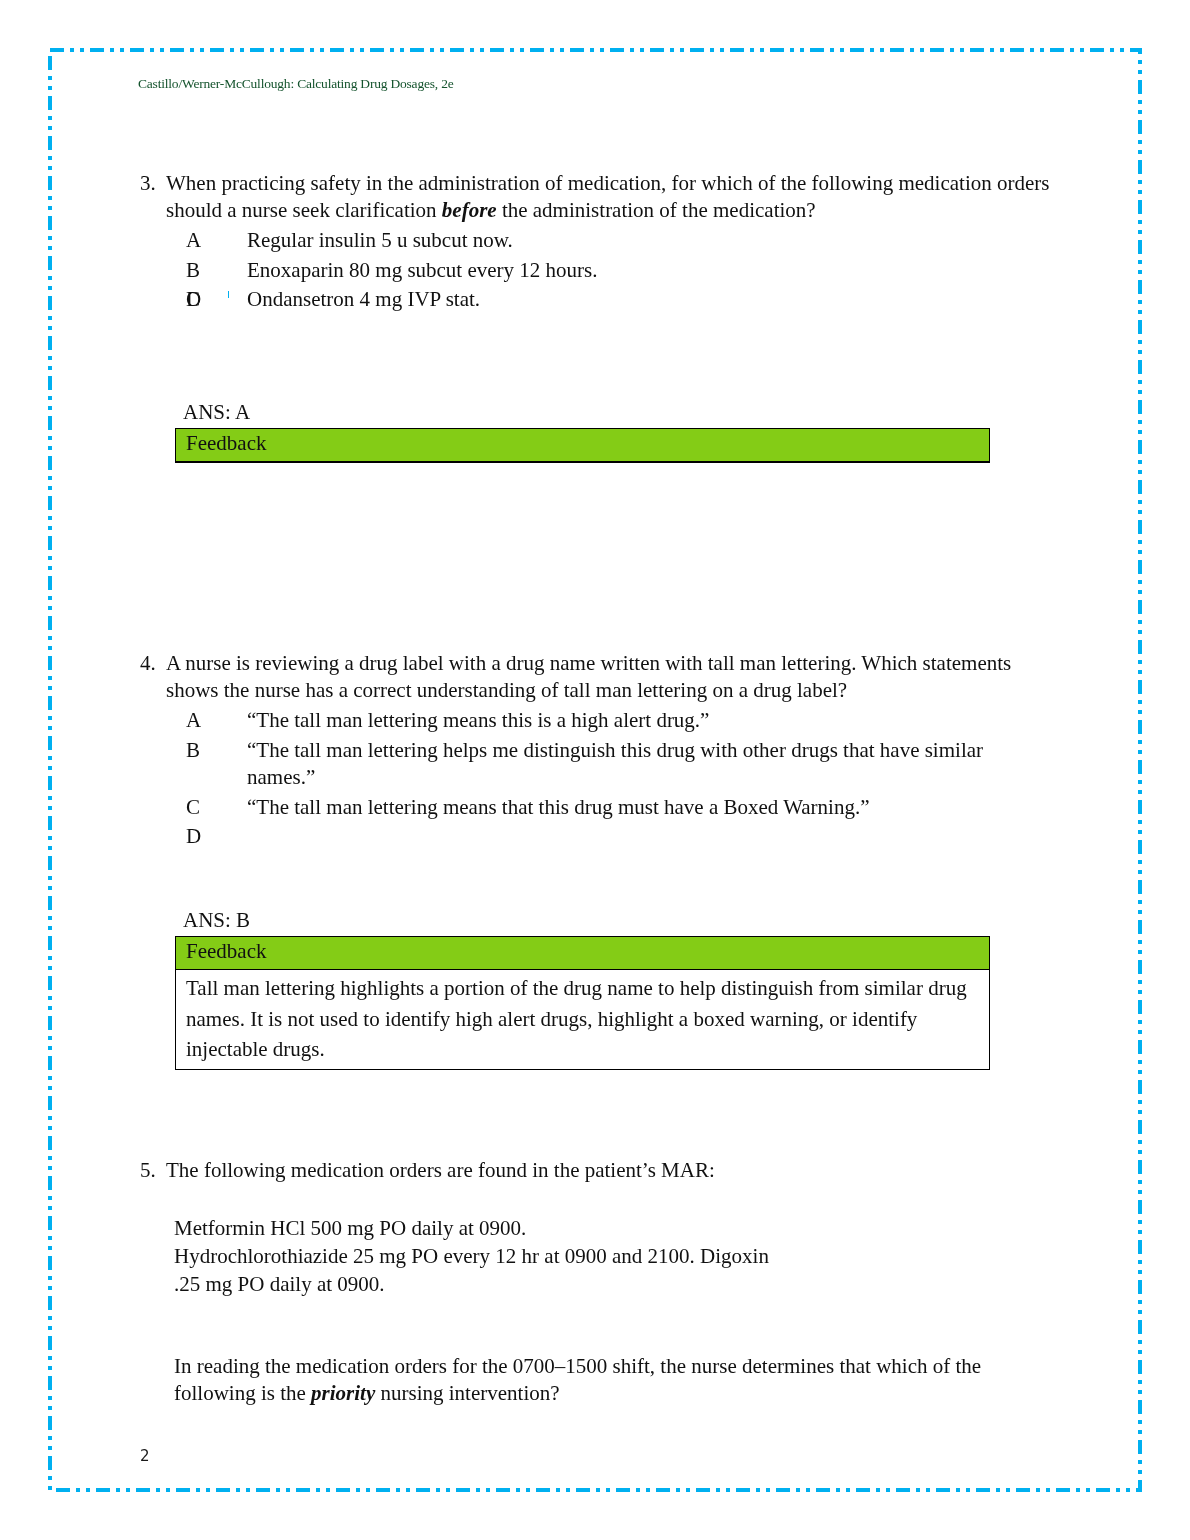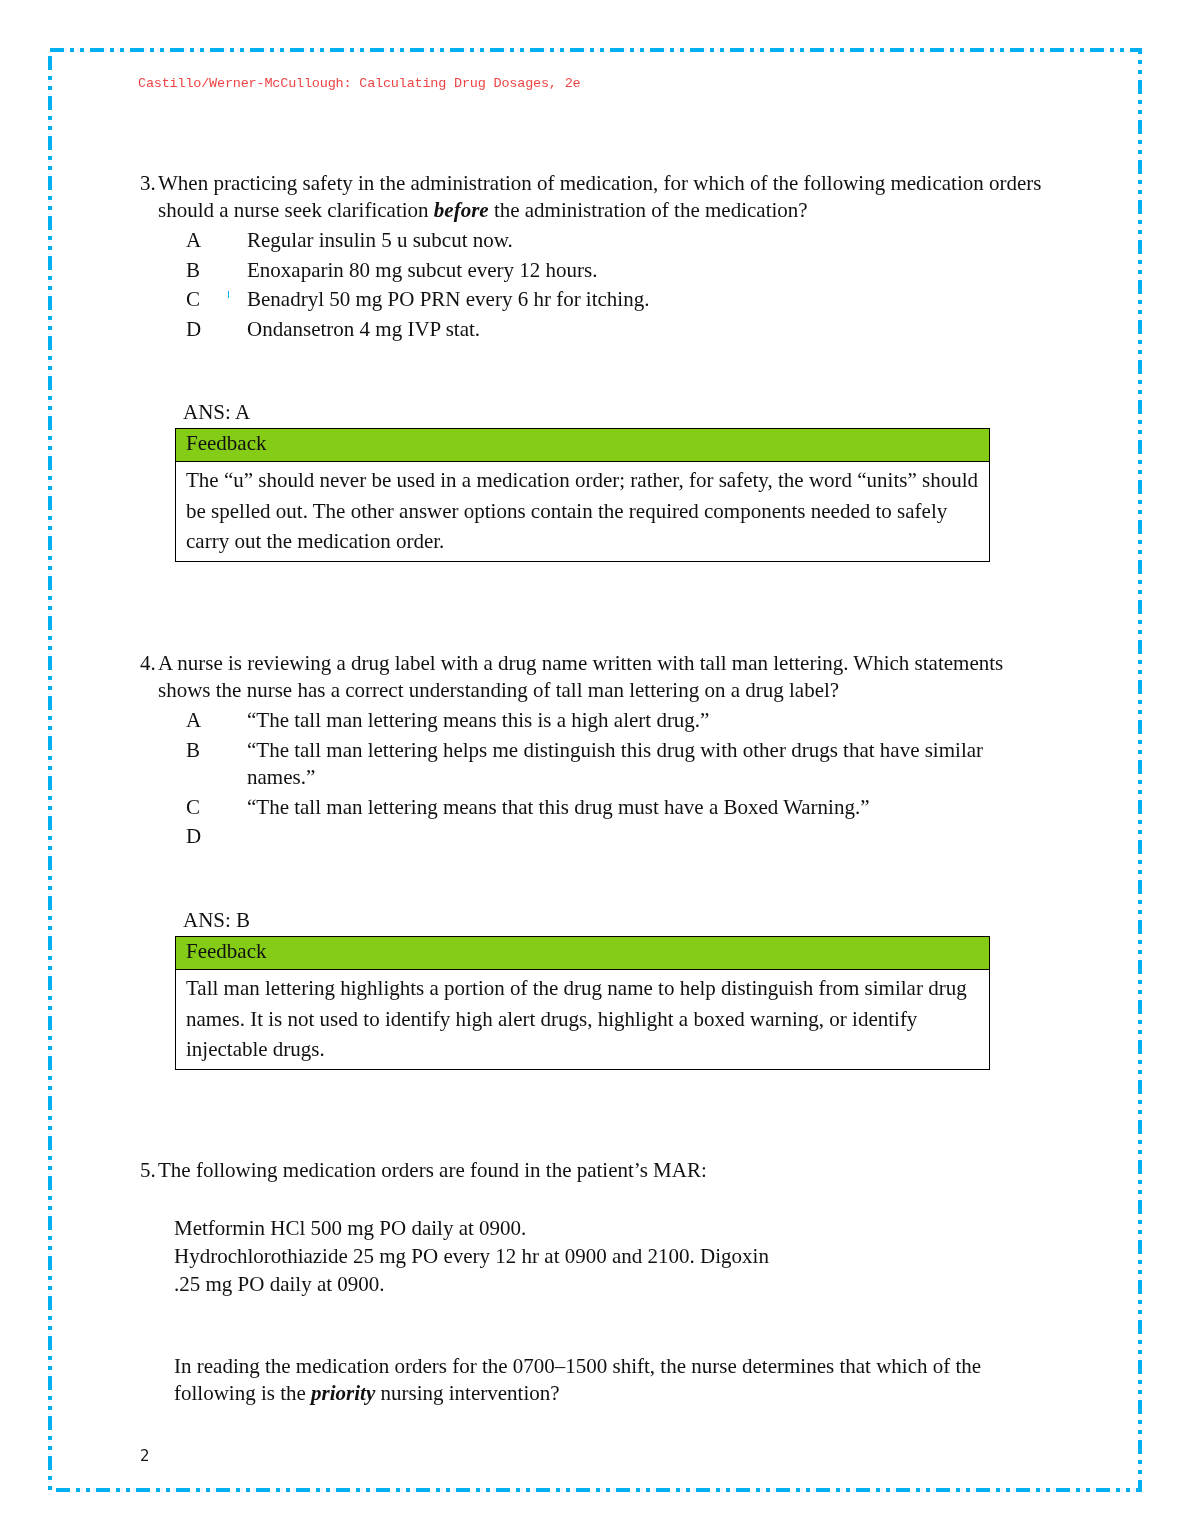--- a/index.html
+++ b/index.html
@@ -1,24 +1,24 @@
 <!DOCTYPE html>
 <html><head>
   <meta charset="utf-8">
   <style>
     html, body { margin: 0; padding: 0; background: #ffffff; }
     body { width: 1190px; height: 1540px; position: relative; overflow: hidden; }
     .frame { position: absolute; left: 48px; top: 48px; width: 1094px; height: 1444px; }
     .frame svg { position: absolute; left: 0; top: 0; }
-    .header { position: absolute; left: 138px; top: 76px; font-family: Liberation Mono, monospace; font-size: 13.5px; color: #ef4444; letter-spacing: -0.2px; }
+    .header { position: absolute; left: 138px; top: 76px; font-family: Liberation Serif, serif; font-size: 13.5px; color: #14532d; letter-spacing: -0.2px; }
     .pagenum { position: absolute; left: 140px; top: 1447px; font-family: "DejaVu Sans", sans-serif; font-size: 15px; color: #1a1a1a; }
     .serif { font-family: "Liberation Serif", serif; font-size: 21px; color: #111; line-height: 27px; }
     .q { position: absolute; left: 140px; width: 910px; }
     .q .num { position: absolute; left: 0; top: 0; }
-    .q .stem { margin-left: 18px; }
+    .q .stem { margin-left: 26px; }
     .opts { margin-left: 46px; margin-top: 3px; }
     .opt { position: relative; padding-left: 61px; line-height: 27.5px; margin-bottom: 2px; width: 790px; }
     .opt .letter { position: absolute; left: 0; top: 0; }
     .ans { position: absolute; left: 183px; }
     .fb { position: absolute; left: 175px; width: 813px; border: 1.5px solid #000; }
     .fb .fbh { background: #84cc16; border-bottom: 1.5px solid #000; padding: 1px 10px 4px 10px; }
     .fb .fbb { padding: 3px 10px 4px 10px; line-height: 30.5px; }
     .orders { position: absolute; left: 174px; top: 1214px; font-weight: normal; line-height: 28px; width: 720px; }
     .para { position: absolute; left: 174px; top: 1353px; width: 880px; }
     .mark { position: absolute; left: 228px; top: 291px; width: 1px; height: 7px; background: #00b0f0; }
@@ -33,29 +33,28 @@
 </div>
 
 <div class="header">Castillo/Werner-McCullough: Calculating Drug Dosages, 2e</div>
 
 <div class="q serif" style="top:170px;">
   <span class="num">3.</span>
   <div class="stem"><span>When practicing safety in the administration of medication, for which of the following medication orders should a nurse seek clarification </span><b><i>before</i></b><span> the administration of the medication?</span></div>
   <div class="opts">
     <div class="opt"><span class="letter">A</span><span>Regular insulin 5 u subcut now.</span></div>
     <div class="opt"><span class="letter">B</span><span>Enoxaparin 80 mg subcut every 12 hours.</span></div>
-    <div class="opt"><span class="letter">C</span><span>Benadryl 50 mg PO PRN every 6 hr for itching.</span></div>
+    <div class="opt"><span class="letter">C</span></div>
     <div class="opt"><span class="letter">D</span><span>Ondansetron 4 mg IVP stat.</span></div>
   </div>
 </div>
 <div class="mark"></div>
 <div class="ans serif" style="top:399px;">ANS: A</div>
 <div class="fb serif" style="top:428px;">
   <div class="fbh">Feedback</div>
-  <div class="fbb">The “u” should never be used in a medication order; rather, for safety, the word “units” should be spelled out. The other answer options contain the required components needed to safely carry out the medication order.</div>
 </div>
 
 <div class="q serif" style="top:650px;">
   <span class="num">4.</span>
   <div class="stem">A nurse is reviewing a drug label with a drug name written with tall man lettering. Which statements shows the nurse has a correct understanding of tall man lettering on a drug label?</div>
   <div class="opts">
     <div class="opt"><span class="letter">A</span><span>“The tall man lettering means this is a high alert drug.”</span></div>
     <div class="opt"><span class="letter">B</span><span>“The tall man lettering helps me distinguish this drug with other drugs that have similar names.”</span></div>
     <div class="opt"><span class="letter">C</span><span>“The tall man lettering means that this drug must have a Boxed Warning.”</span></div>
     <div class="opt"><span class="letter">D</span></div>

